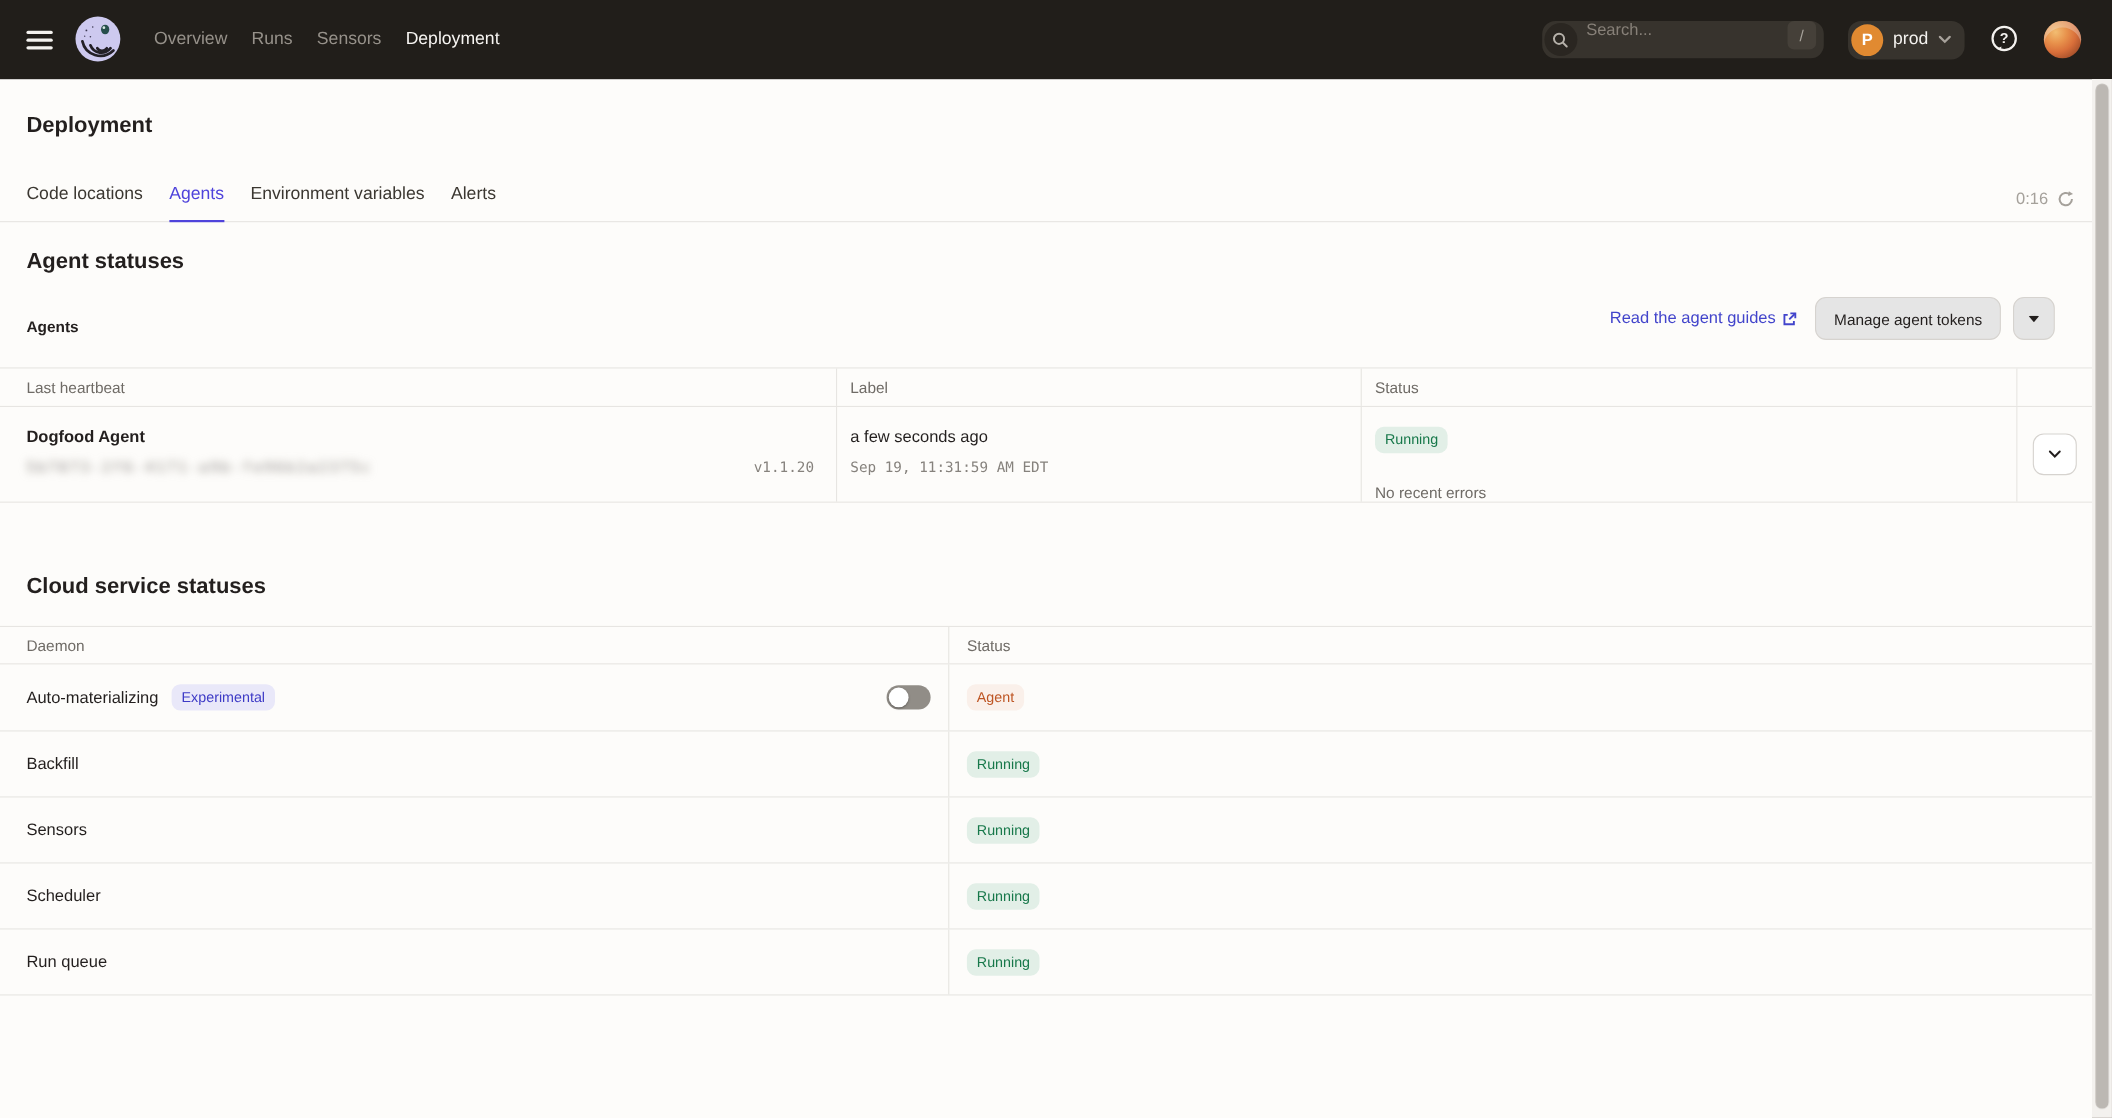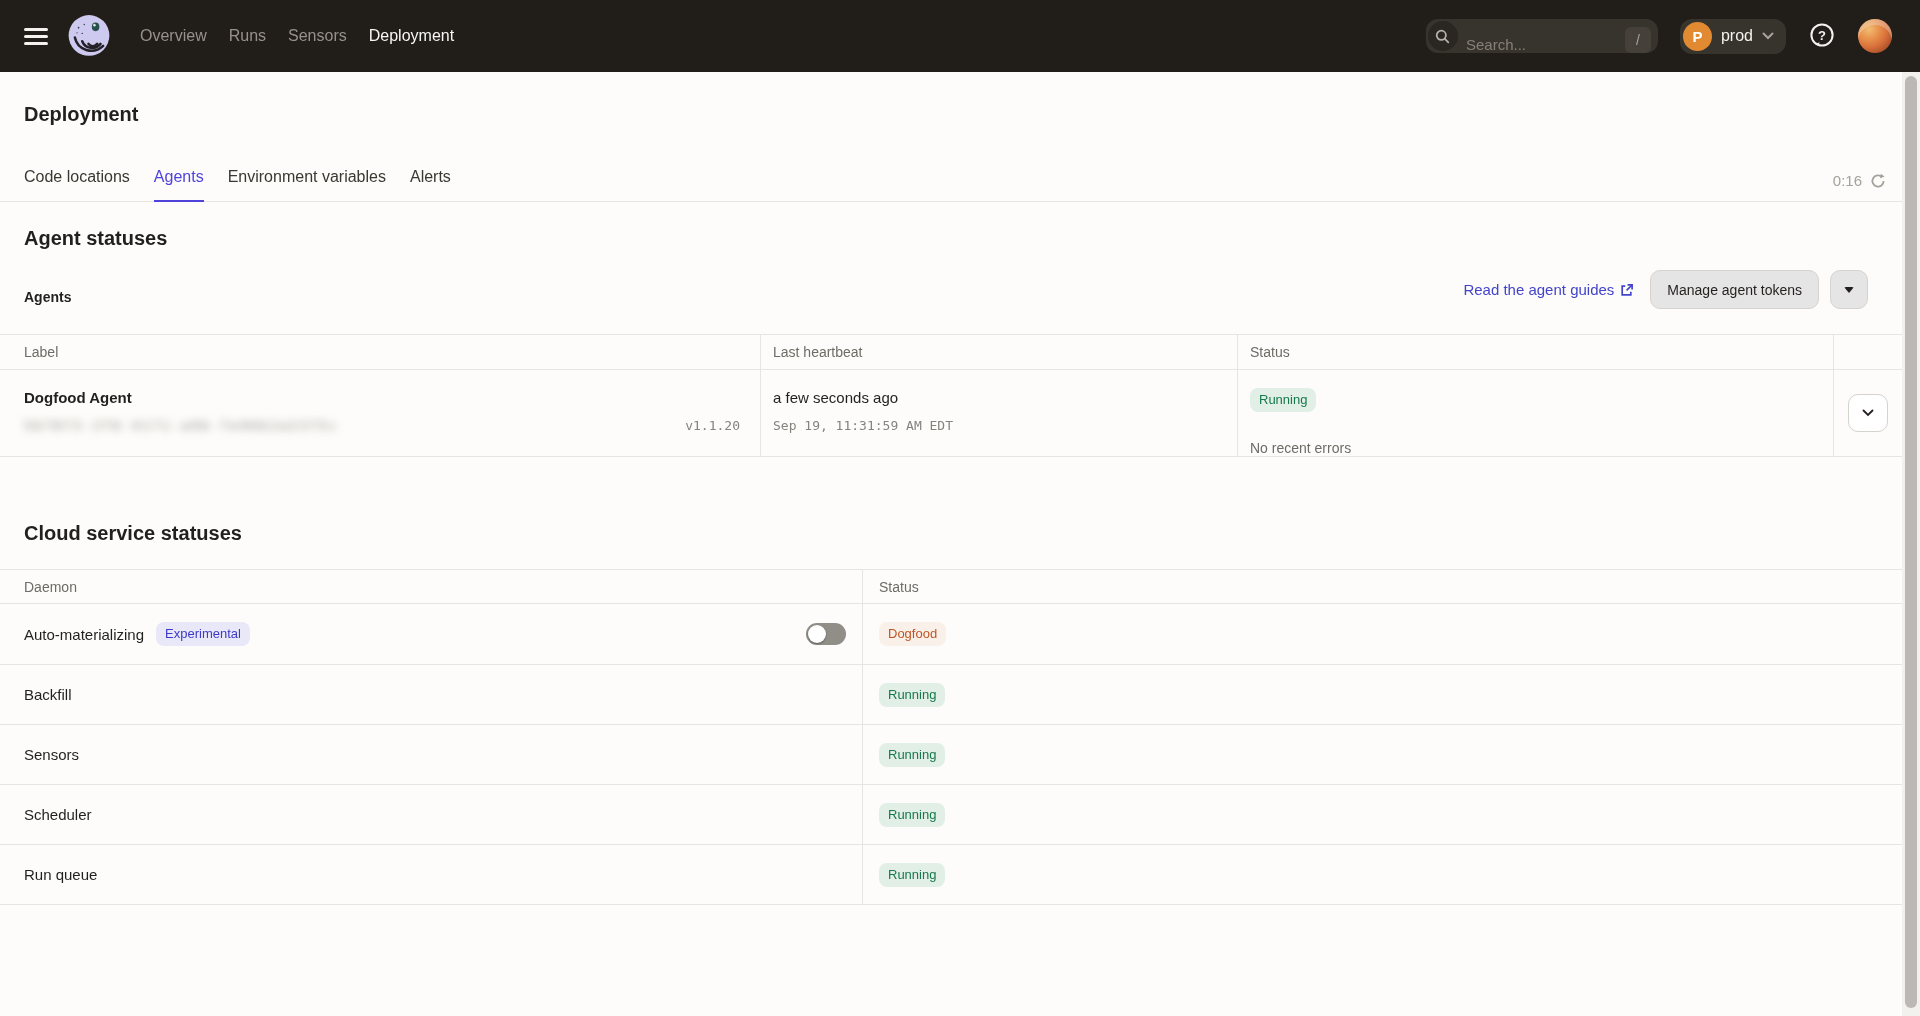--- a/index.html
+++ b/index.html
@@ -24,22 +24,22 @@
     padding:0 28px 0 24px;
   }
   .hamburger{width:24px;height:17px;display:flex;flex-direction:column;justify-content:space-between;cursor:pointer;margin-right:18px;}
   .hamburger span{display:block;height:3px;border-radius:2px;background:#f4f2ef;}
   .logo{width:46px;height:46px;margin-right:28px;cursor:pointer;flex:none;}
   .nav-links{display:flex;align-items:flex-start;gap:22px;}
   .nav-link{font-size:16px;font-weight:500;color:#96918a;text-decoration:none;cursor:pointer;}
   .nav-link.active{color:#f7f5f2;}
   .top-right{margin-left:auto;display:flex;align-items:center;gap:22px;}
   .search-pill{
-    width:232px;height:34px;background:var(--pill);border-radius:12px;
-    display:flex;align-items:flex-end;cursor:text;
+    width:256px;height:34px;background:var(--pill);border-radius:12px;
+    display:flex;align-items:flex-start;cursor:text;
   }
   .search-icon-wrap{width:30px;height:30px;margin:2px;border-radius:50%;background:#2a2621;display:flex;align-items:center;justify-content:center;flex:none;}
   .search-pill input{
     flex:1;background:transparent;border:none;outline:none;color:#e8e5e1;
     font-size:15px;font-family:inherit;min-width:0;padding-left:6px;
   }
   .search-pill input::placeholder{color:#878078;}
   .kbd{width:26px;height:26px;margin-right:7px;border-radius:6px;background:#454039;color:#a8a39c;
     display:flex;align-items:center;justify-content:center;font-size:14px;flex:none;}
   .env-pill{height:35px;background:var(--pill);border-radius:12px;display:flex;align-items:center;
@@ -214,22 +214,22 @@
         </a>
         <button class="btn">Manage agent tokens</button>
         <button class="btn btn-caret">
             <span class="caret-down"></span>
           </button>
       </div>
     </div>
 
     <div class="agents-table">
       <div class="agents-head">
+        <div class="th">Last heartbeat</div>
         <div class="th">Label</div>
-        <div class="th">Last heartbeat</div>
         <div class="th">Status</div>
         <div class="th"></div>
       </div>
       <div class="agents-row">
         <div class="td">
           <div class="cell-line1 agent-name">Dogfood Agent</div>
           <div class="cell-line2">
             <span class="mono redacted">5b7873-2f6-4171-a9b-fe96b2a2375c</span>
             <span class="mono version">v1.1.20</span>
           </div>
@@ -266,21 +266,21 @@
 
       <div class="daemon-row">
         <div class="daemon-cell">
           <span class="daemon-name">Auto-materializing</span>
           <span class="badge badge-exp">Experimental</span>
           <span class="toggle">
               <span class="knob"></span>
             </span>
         </div>
         <div class="status-cell">
-          <span class="badge badge-paused">Dogfood</span>
+          <span class="badge badge-paused">Agent</span>
         </div>
       </div>
 
       <div class="daemon-row">
         <div class="daemon-cell">
             <span class="daemon-name">Backfill</span>
           </div>
         <div class="status-cell">
             <span class="badge badge-running">Running</span>
           </div>

